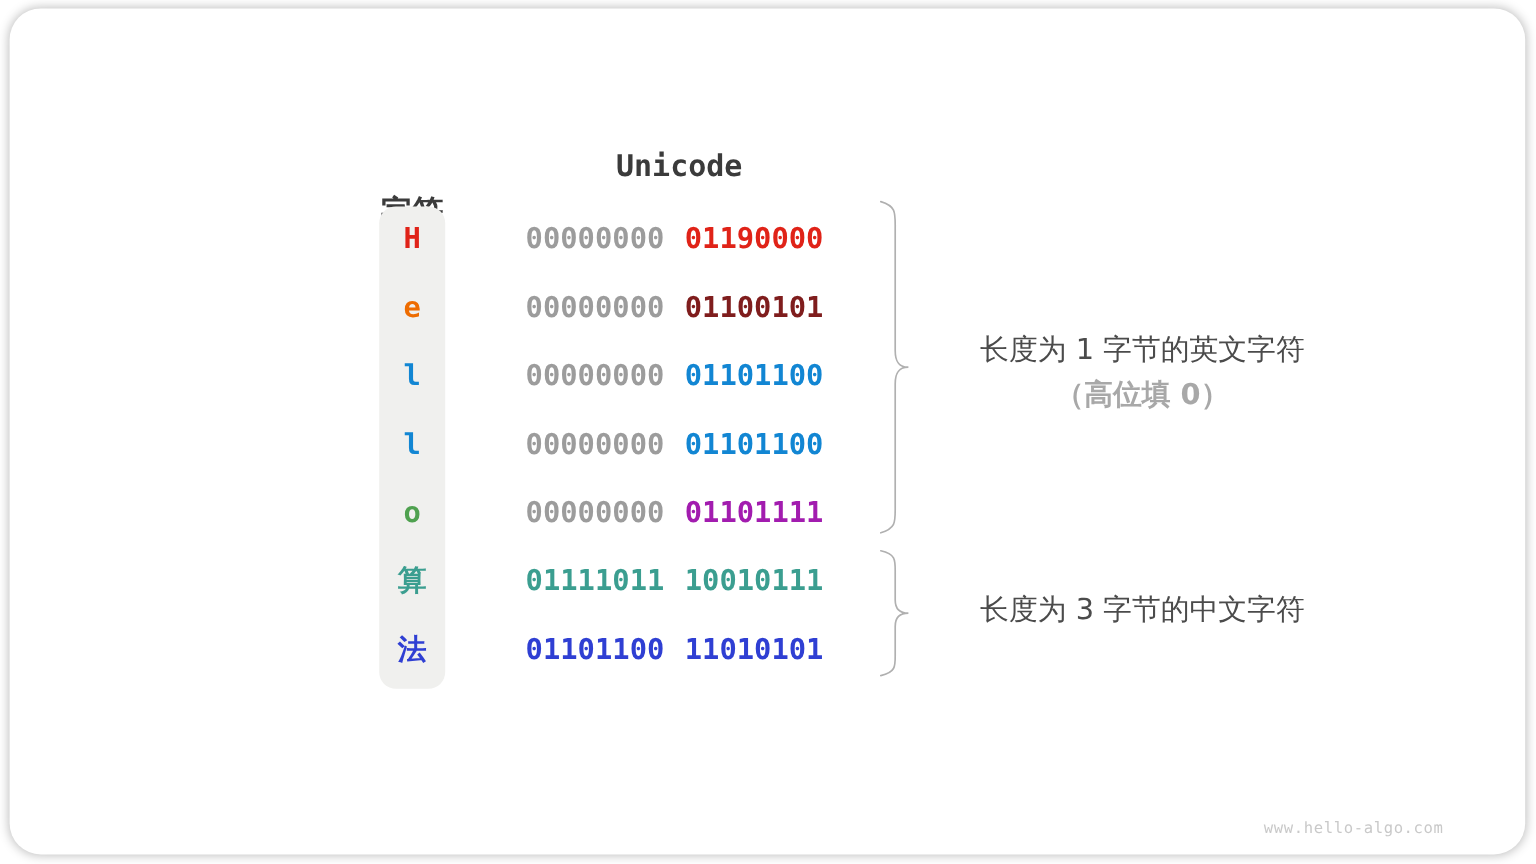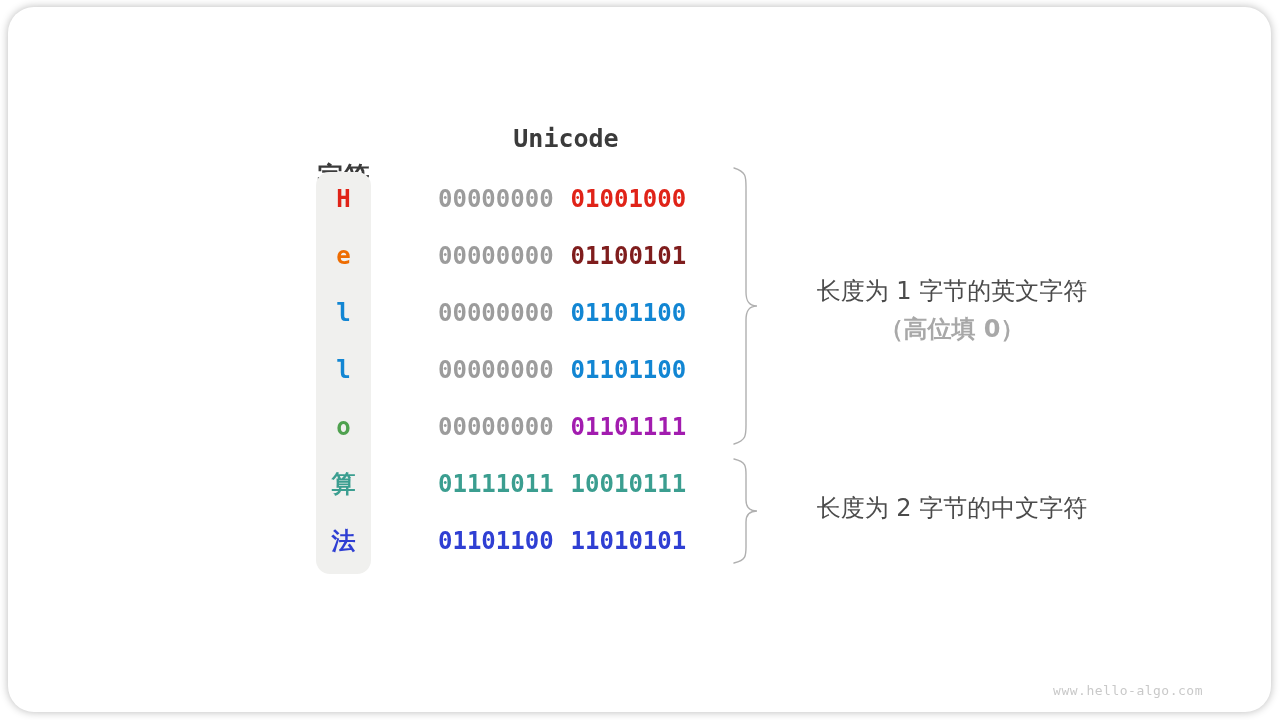--- a/index.html
+++ b/index.html
@@ -107,21 +107,21 @@
 
   <div class="col-header char">字符</div>
 
   <div class="col-header uni">Unicode</div>
 
   <div class="char-col-bg"></div>
 
   <div id="rows">
       <div class="row" style="top: 164px;">
         <span class="ch" style="color: rgb(224, 35, 24);">H</span>
-        <span class="bin"><span class="b1" style="color: rgb(156, 156, 156);">00000000</span><span class="b2" style="color: rgb(224, 35, 24);">01001000</span></span>
+        <span class="bin"><span class="b1" style="color: rgb(156, 156, 156);">00000000</span><span class="b2" style="color: rgb(224, 35, 24);">01190000</span></span>
       </div>
       <div class="row" style="top: 221px;">
         <span class="ch" style="color: rgb(238, 108, 0);">e</span>
         <span class="bin"><span class="b1" style="color: rgb(156, 156, 156);">00000000</span><span class="b2" style="color: #7f1d1d;">01100101</span></span>
       </div>
       <div class="row" style="top: 278px;">
         <span class="ch" style="color: rgb(18, 134, 211);">l</span>
         <span class="bin"><span class="b1" style="color: rgb(156, 156, 156);">00000000</span><span class="b2" style="color: rgb(18, 134, 211);">01101100</span></span>
       </div>
       <div class="row" style="top: 335px;">
@@ -149,18 +149,18 @@
   <svg class="brace" style="top:450px" width="30" height="108" viewBox="0 0 30 108">
     <path d="M4,2 C17,5 16,10 16,21 L16,43 C16,49 18,54 27,54 C18,54 16,59 16,65 L16,87 C16,98 17,103 4,106"></path>
   </svg>
 
   <div class="anno" style="top:265px">
     <div>长度为 1 字节的英文字符</div>
     <div class="sub">（高位填 0）</div>
   </div>
 
   <div class="anno" style="top:482px">
-    <div>长度为 2 字节的中文字符</div>
+    <div>长度为 3 字节的中文字符</div>
   </div>
 
   <div class="watermark">www.hello-algo.com</div>
 
 </div>
 
 </body></html>

